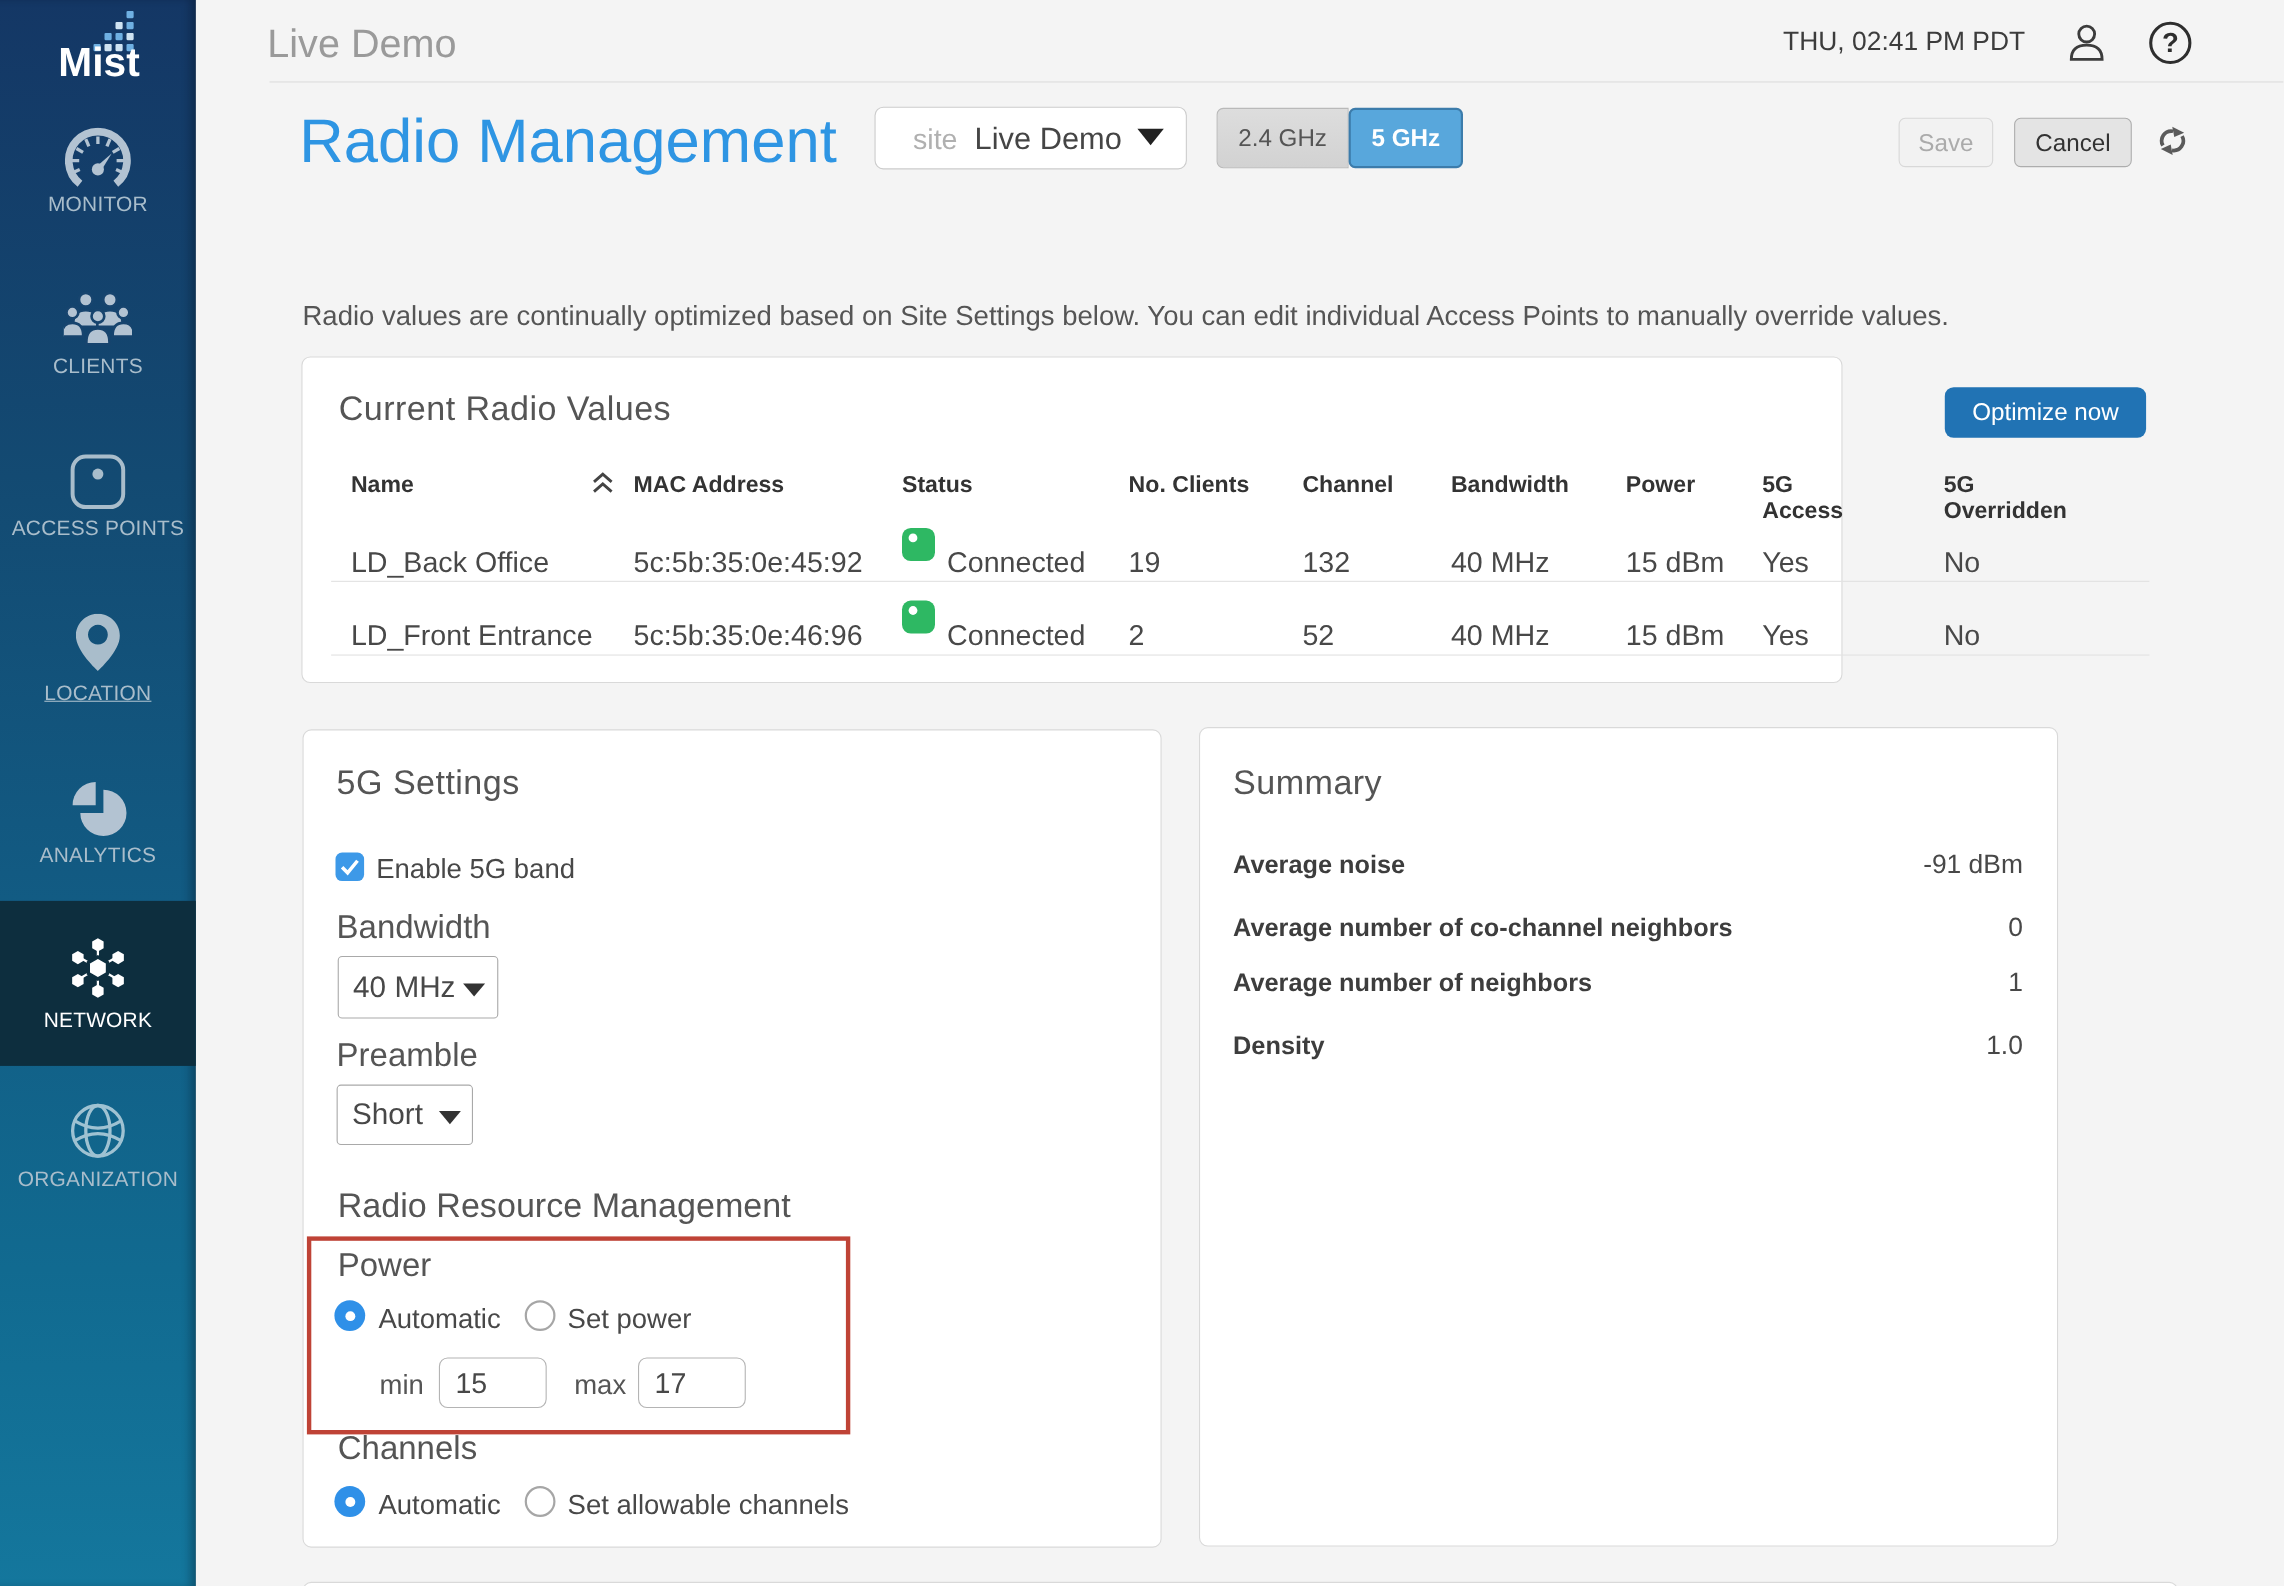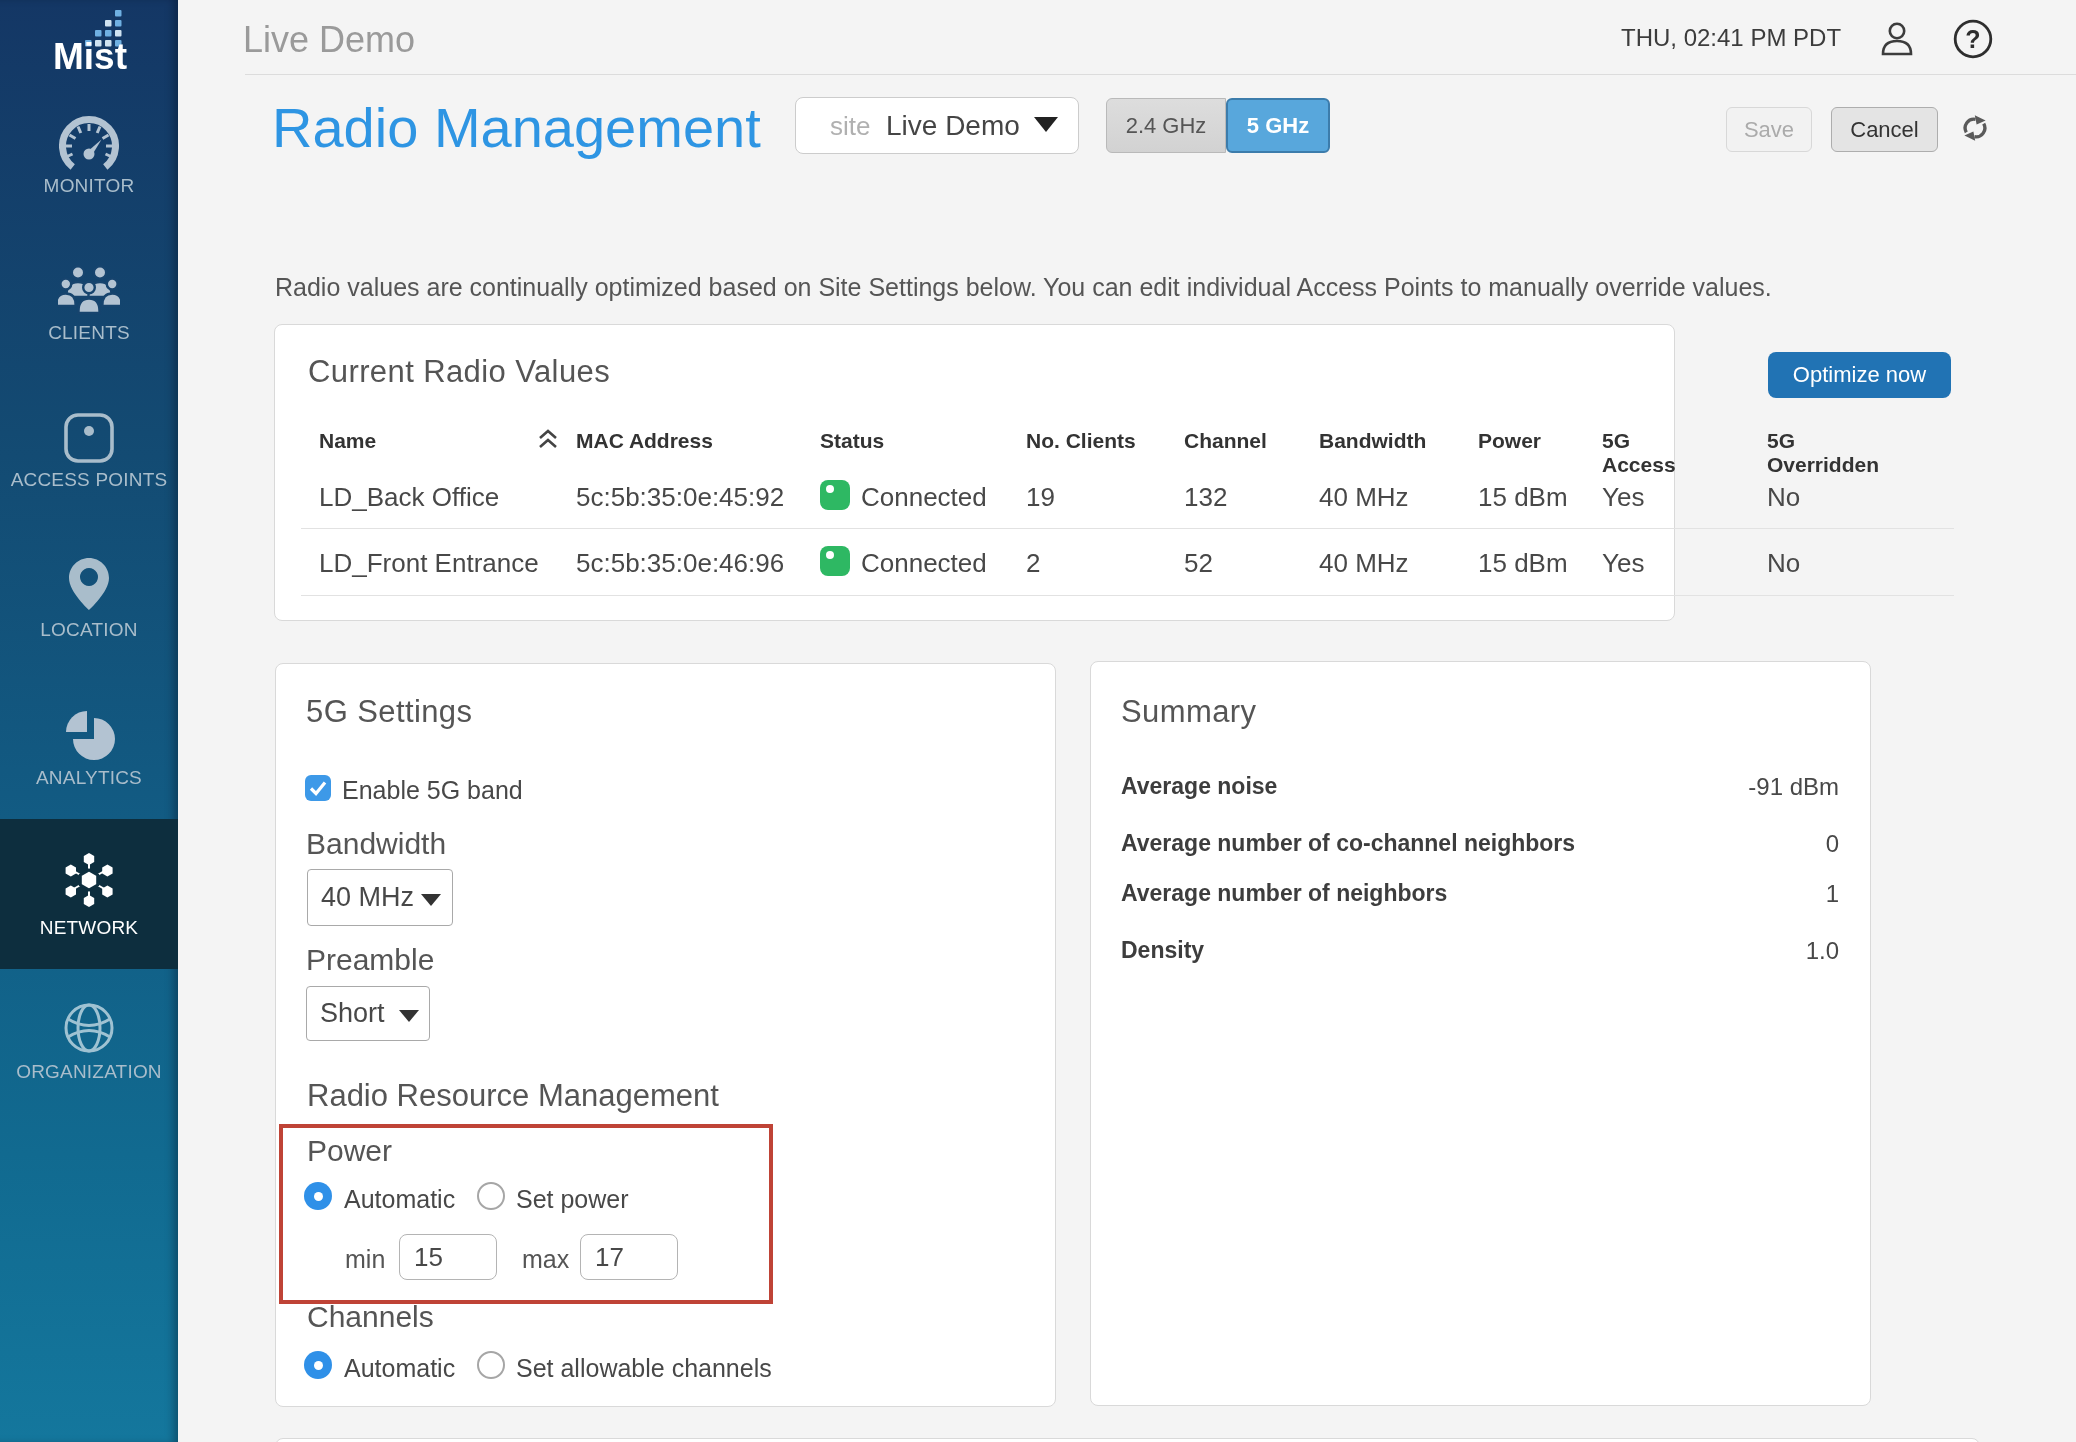--- a/index.html
+++ b/index.html
@@ -30,21 +30,21 @@
 #desc { position:absolute; left:275px; top:273px; font-size:25px; color:#555; }
 
 .card { position:absolute; background:#fff; border:1px solid #d9d9d9; border-radius:8px; }
 #card1 { left:274px; top:324px; width:1401px; height:297px; }
 #card2 { left:275px; top:663px; width:781px; height:744px; }
 #card3 { left:1090px; top:661px; width:781px; height:745px; }
 #card4 { left:275px; top:1438px; width:1705px; height:10px; border-radius:8px 8px 0 0; }
 .cardtitle { font-size:31px; color:#555; letter-spacing:0.4px; }
 
 .th { position:absolute; font-size:21px; font-weight:bold; color:#333; }
-.td { position:absolute; font-size:26px; color:#484848; }
+.td { position:absolute; font-size:26px; color:#484848;margin-top:14px; }
 .hr { position:absolute; left:26px; width:1653px; border-top:1px solid #e2e2e2; }
 #optBtn { position:absolute; left:1493px; top:27px; width:183px; height:46px; background:#2173b4; border-radius:8px; color:#fff; font-size:22px; text-align:center; line-height:46px; }
 .badge { position:absolute; width:30px; height:30px; border-radius:8px; background:#2eb863; }
 .badge i { position:absolute; left:6px; top:5px; width:8px; height:8px; border-radius:50%; background:#fff; }
 
 .label26 { position:absolute; font-size:30px; color:#555; }
 .label24 { position:absolute; font-size:25px; color:#484848; }
 .dd { position:absolute; background:#fff; border:1px solid #a9a9a9; border-radius:4px; font-size:27px; color:#484848; }
 .numin { position:absolute; background:#fff; border:1px solid #b4b4b4; border-radius:8px; font-size:26px; color:#484848; }
 .radio { position:absolute; width:28px; height:28px; border-radius:50%; }
@@ -100,21 +100,21 @@
   <div class="navitem" style="top:412px;">
     <svg width="52" height="52" viewBox="0 0 52 52" fill="none">
       <rect x="3" y="3" width="46" height="46" rx="12" stroke="#a9bdcb" stroke-width="3.6"></rect>
       <circle cx="26" cy="19" r="5" fill="#a9bdcb"></circle>
     </svg>
     <div class="lbl" style="margin-top:1px;">ACCESS POINTS</div></div>
   <div class="navitem" style="top:558px;">
     <svg width="40" height="52" viewBox="0 0 40 52" fill="#a9bdcb">
       <path d="M20 0 C9 0 0 9 0 20 C0 34 20 52 20 52 C20 52 40 34 40 20 C40 9 31 0 20 0 Z M20 28 a9 9 0 1 1 0.001 0 Z" fill-rule="evenodd"></path>
     </svg>
-    <div class="lbl" style="margin-top:5px;">LOCATION</div></div>
+    <div class="lbl" style="margin-top:5px;text-decoration:underline;">LOCATION</div></div>
   <div class="navitem" style="top:707px;">
     <svg width="54" height="54" viewBox="0 0 54 54" fill="#b3c3d2">
       <path d="M32 11 A 21 21 0 1 1 11 32 L 32 32 Z"></path>
       <path d="M25 4 A 21 21 0 0 0 4 25 L 25 25 Z"></path>
     </svg>
     <div class="lbl" style="margin-top:2px;">ANALYTICS</div></div>
   <div class="navitem" style="top:1002px;">
     <svg width="52" height="52" viewBox="0 0 52 52" fill="none" stroke="#9fc2d2" stroke-width="3">
       <circle cx="26" cy="26" r="23"></circle>
       <ellipse cx="26" cy="26" rx="11" ry="23"></ellipse>

